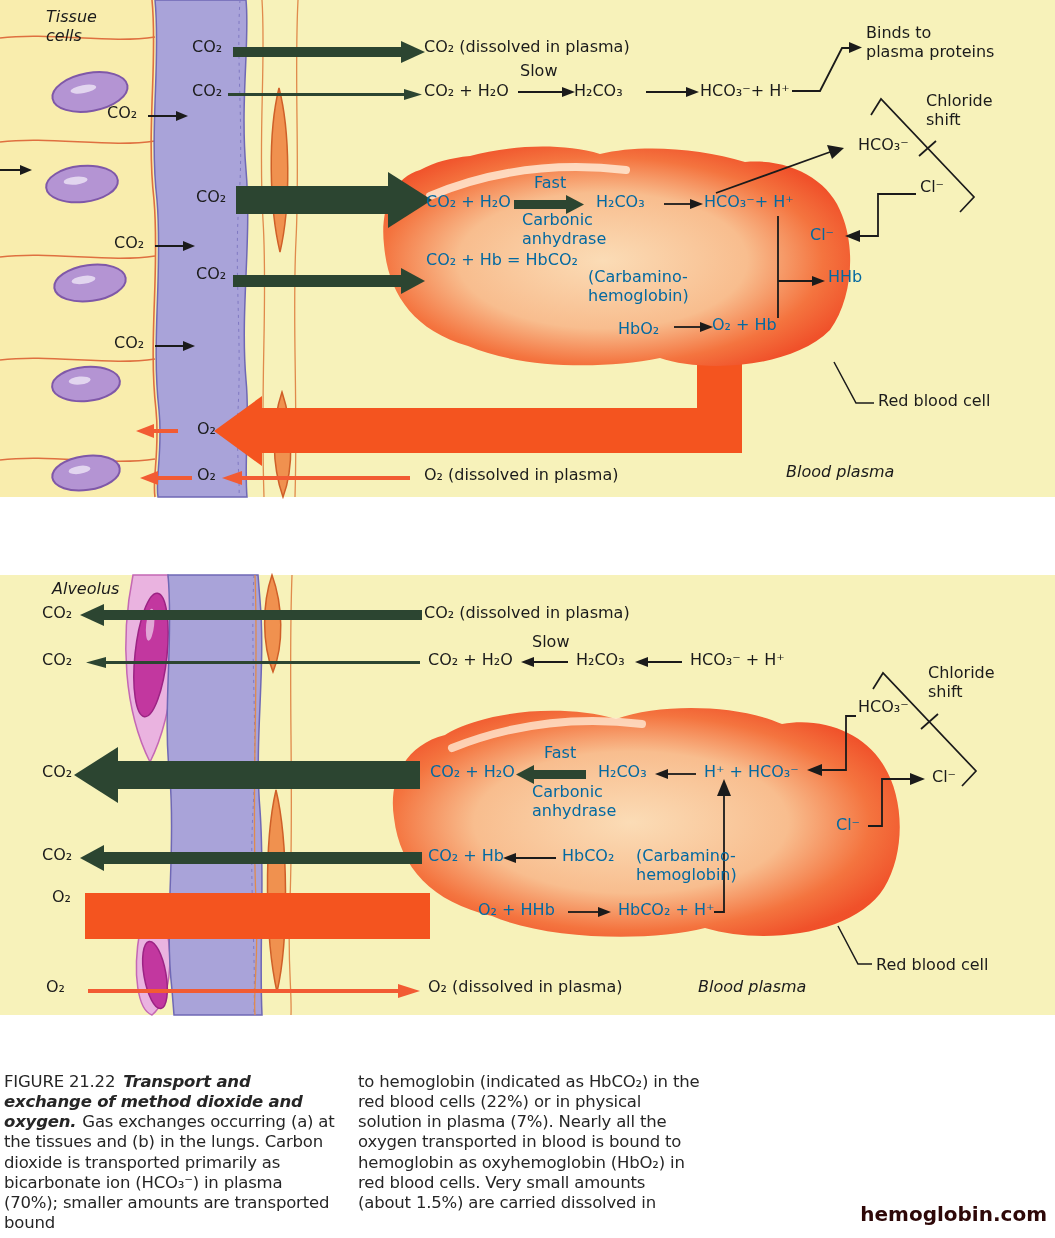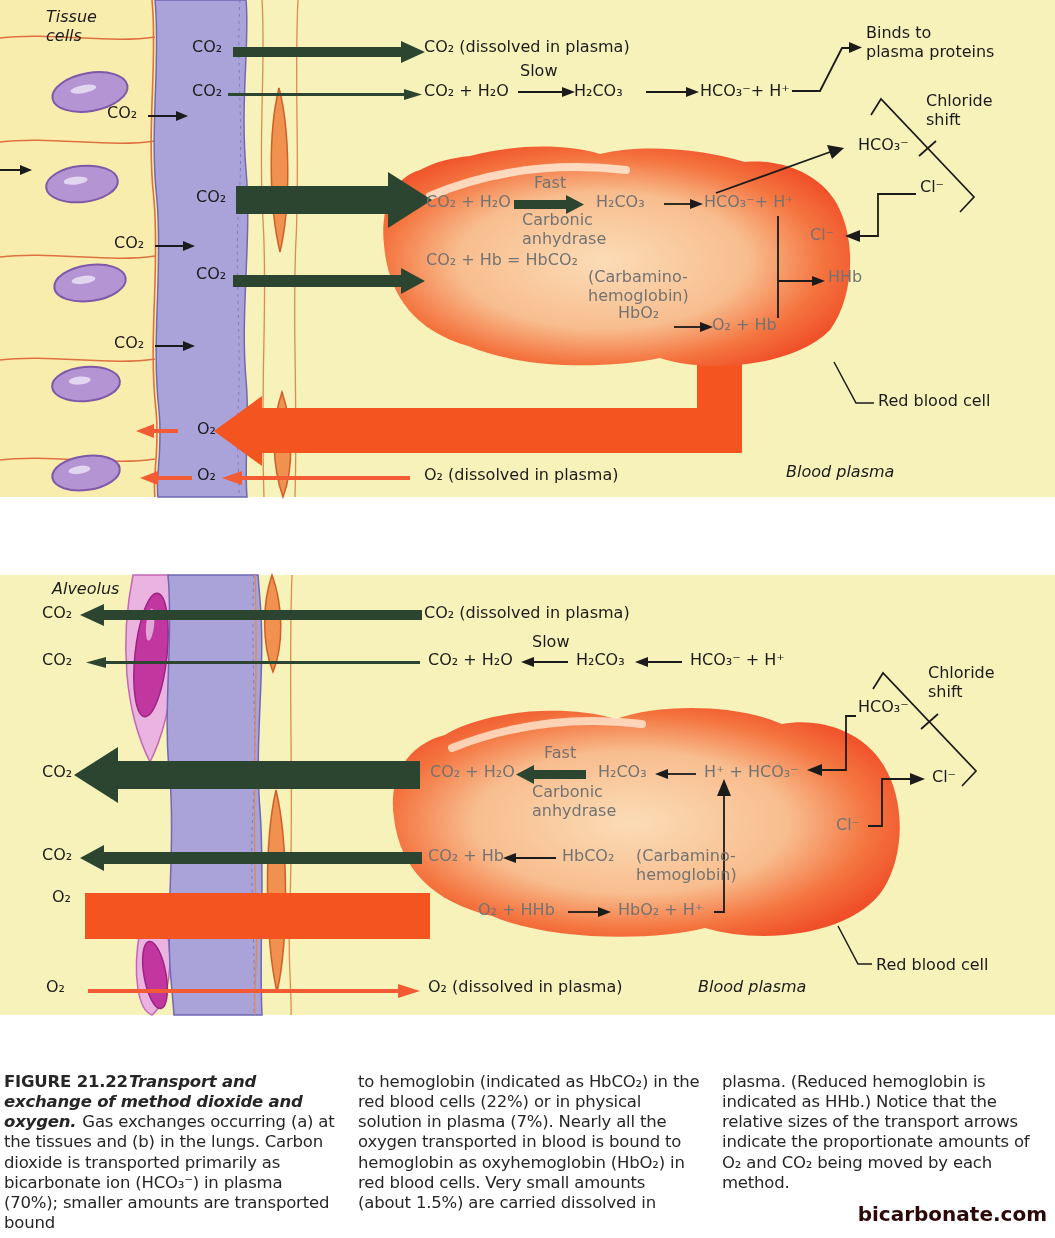--- a/index.html
+++ b/index.html
@@ -2,25 +2,25 @@
 <html><head>
 <meta charset="utf-8">
 <style>
   html,body{margin:0;padding:0;background:#fff}
   #stage{position:relative;width:1055px;height:1238px;background:#fff;overflow:hidden;
          font-family:"DejaVu Sans",sans-serif}
   svg{position:absolute;left:0;top:0}
   .L{position:absolute;font:16px "DejaVu Sans",sans-serif;color:#1b1b1b;
      white-space:pre-line;line-height:1.18}
   .it{font-style:italic}
-  .rd{color:#737373}
+  .rd{color:#0369a1}
   .cap{font-weight:bold;font-size:16.5px;color:#111}
   .figcol{position:absolute;width:332px;font:16.5px/1.22 "DejaVu Sans",sans-serif;
           color:#262626;letter-spacing:-0.2px}
-  .figlabel{font-weight:bold;margin-right:1px}
+  .figlabel{font-weight:normal;margin-right:8px}
   .figtitle{font-weight:bold;font-style:italic;margin-right:6px}
   .wm{position:absolute;font:bold 20px "DejaVu Sans",sans-serif;color:#2e0808}
 </style>
 </head>
 <body>
 
 <div id="stage">
 
 <svg width="1055" height="1238" viewBox="0 0 1055 1238">
   <defs>
@@ -250,21 +250,21 @@
 <div class="L rd" style="left:426px;top:193px">CO₂ + H₂O</div>
 <div class="L rd" style="left:534px;top:174px">Fast</div>
 <div class="L rd" style="left:596px;top:193px">H₂CO₃</div>
 <div class="L rd" style="left:704px;top:193px">HCO₃⁻+ H⁺</div>
 <div class="L rd" style="left:522px;top:211px">Carbonic
 anhydrase</div>
 <div class="L rd" style="left:426px;top:251px">CO₂ + Hb = HbCO₂</div>
 <div class="L rd" style="left:588px;top:268px">(Carbamino-
 hemoglobin)</div>
 <div class="L rd" style="left:828px;top:268px">HHb</div>
-<div class="L rd" style="left:618px;top:304px">HbO₂</div>
+<div class="L rd" style="left:618px;top:320px">HbO₂</div>
 <div class="L rd" style="left:712px;top:316px">O₂ + Hb</div>
 <div class="L" style="left:878px;top:392px">Red blood cell</div>
 <div class="L" style="left:197px;top:420px">O₂</div>
 <div class="L" style="left:197px;top:466px">O₂</div>
 <div class="L" style="left:424px;top:466px">O₂ (dissolved in plasma)</div>
 <div class="L it" style="left:786px;top:463px">Blood plasma</div>
 
 <div class="L it" style="left:52px;top:580px">Alveolus</div>
 <div class="L" style="left:42px;top:604px">CO₂</div>
 <div class="L" style="left:42px;top:651px">CO₂</div>
@@ -286,25 +286,24 @@
 <div class="L rd" style="left:544px;top:744px">Fast</div>
 <div class="L rd" style="left:598px;top:763px">H₂CO₃</div>
 <div class="L rd" style="left:704px;top:763px">H⁺ + HCO₃⁻</div>
 <div class="L rd" style="left:532px;top:783px">Carbonic
 anhydrase</div>
 <div class="L rd" style="left:428px;top:847px">CO₂ + Hb</div>
 <div class="L rd" style="left:562px;top:847px">HbCO₂</div>
 <div class="L rd" style="left:636px;top:847px">(Carbamino-
 hemoglobin)</div>
 <div class="L rd" style="left:478px;top:901px">O₂ + HHb</div>
-<div class="L rd" style="left:618px;top:901px">HbO₂ + H⁺</div>
+<div class="L rd" style="left:618px;top:901px">HbCO₂ + H⁺</div>
 <div class="L" style="left:876px;top:956px">Red blood cell</div>
 <div class="L" style="left:428px;top:978px">O₂ (dissolved in plasma)</div>
 <div class="L it" style="left:698px;top:978px">Blood plasma</div>
 
 <div class="figcol" style="left:4px;top:1072px">
   <span class="figlabel">FIGURE 21.22</span><span class="figtitle">Transport and exchange of method dioxide and oxygen.</span><span>Gas exchanges occurring (a) at the tissues and (b) in the lungs. Carbon dioxide is transported primarily as bicarbonate ion (HCO₃⁻) in plasma (70%); smaller amounts are transported bound</span>
 </div>
 <div class="figcol" style="left:358px;top:1072px;width:342px">to hemoglobin (indicated as HbCO₂) in the red blood cells (22%) or in physical solution in plasma (7%). Nearly all the oxygen transported in blood is bound to hemoglobin as oxyhemoglobin (HbO₂) in red blood cells. Very small amounts (about 1.5%) are carried dissolved in</div>
-<div class="figcol" style="left:722px;top:1072px;width:330px">plasma. (Reduced hemoglobin is indicated as HHb.) Notice that the relative sizes of the transport arrows indicate the proportionate amounts of O₂ and CO₂ being moved by each method.</div>
-<div class="wm" style="right:8px;top:1202px">bicarbonate.com</div>
+<div class="wm" style="right:8px;top:1202px">hemoglobin.com</div>
 
 </div>
 
 </body></html>

